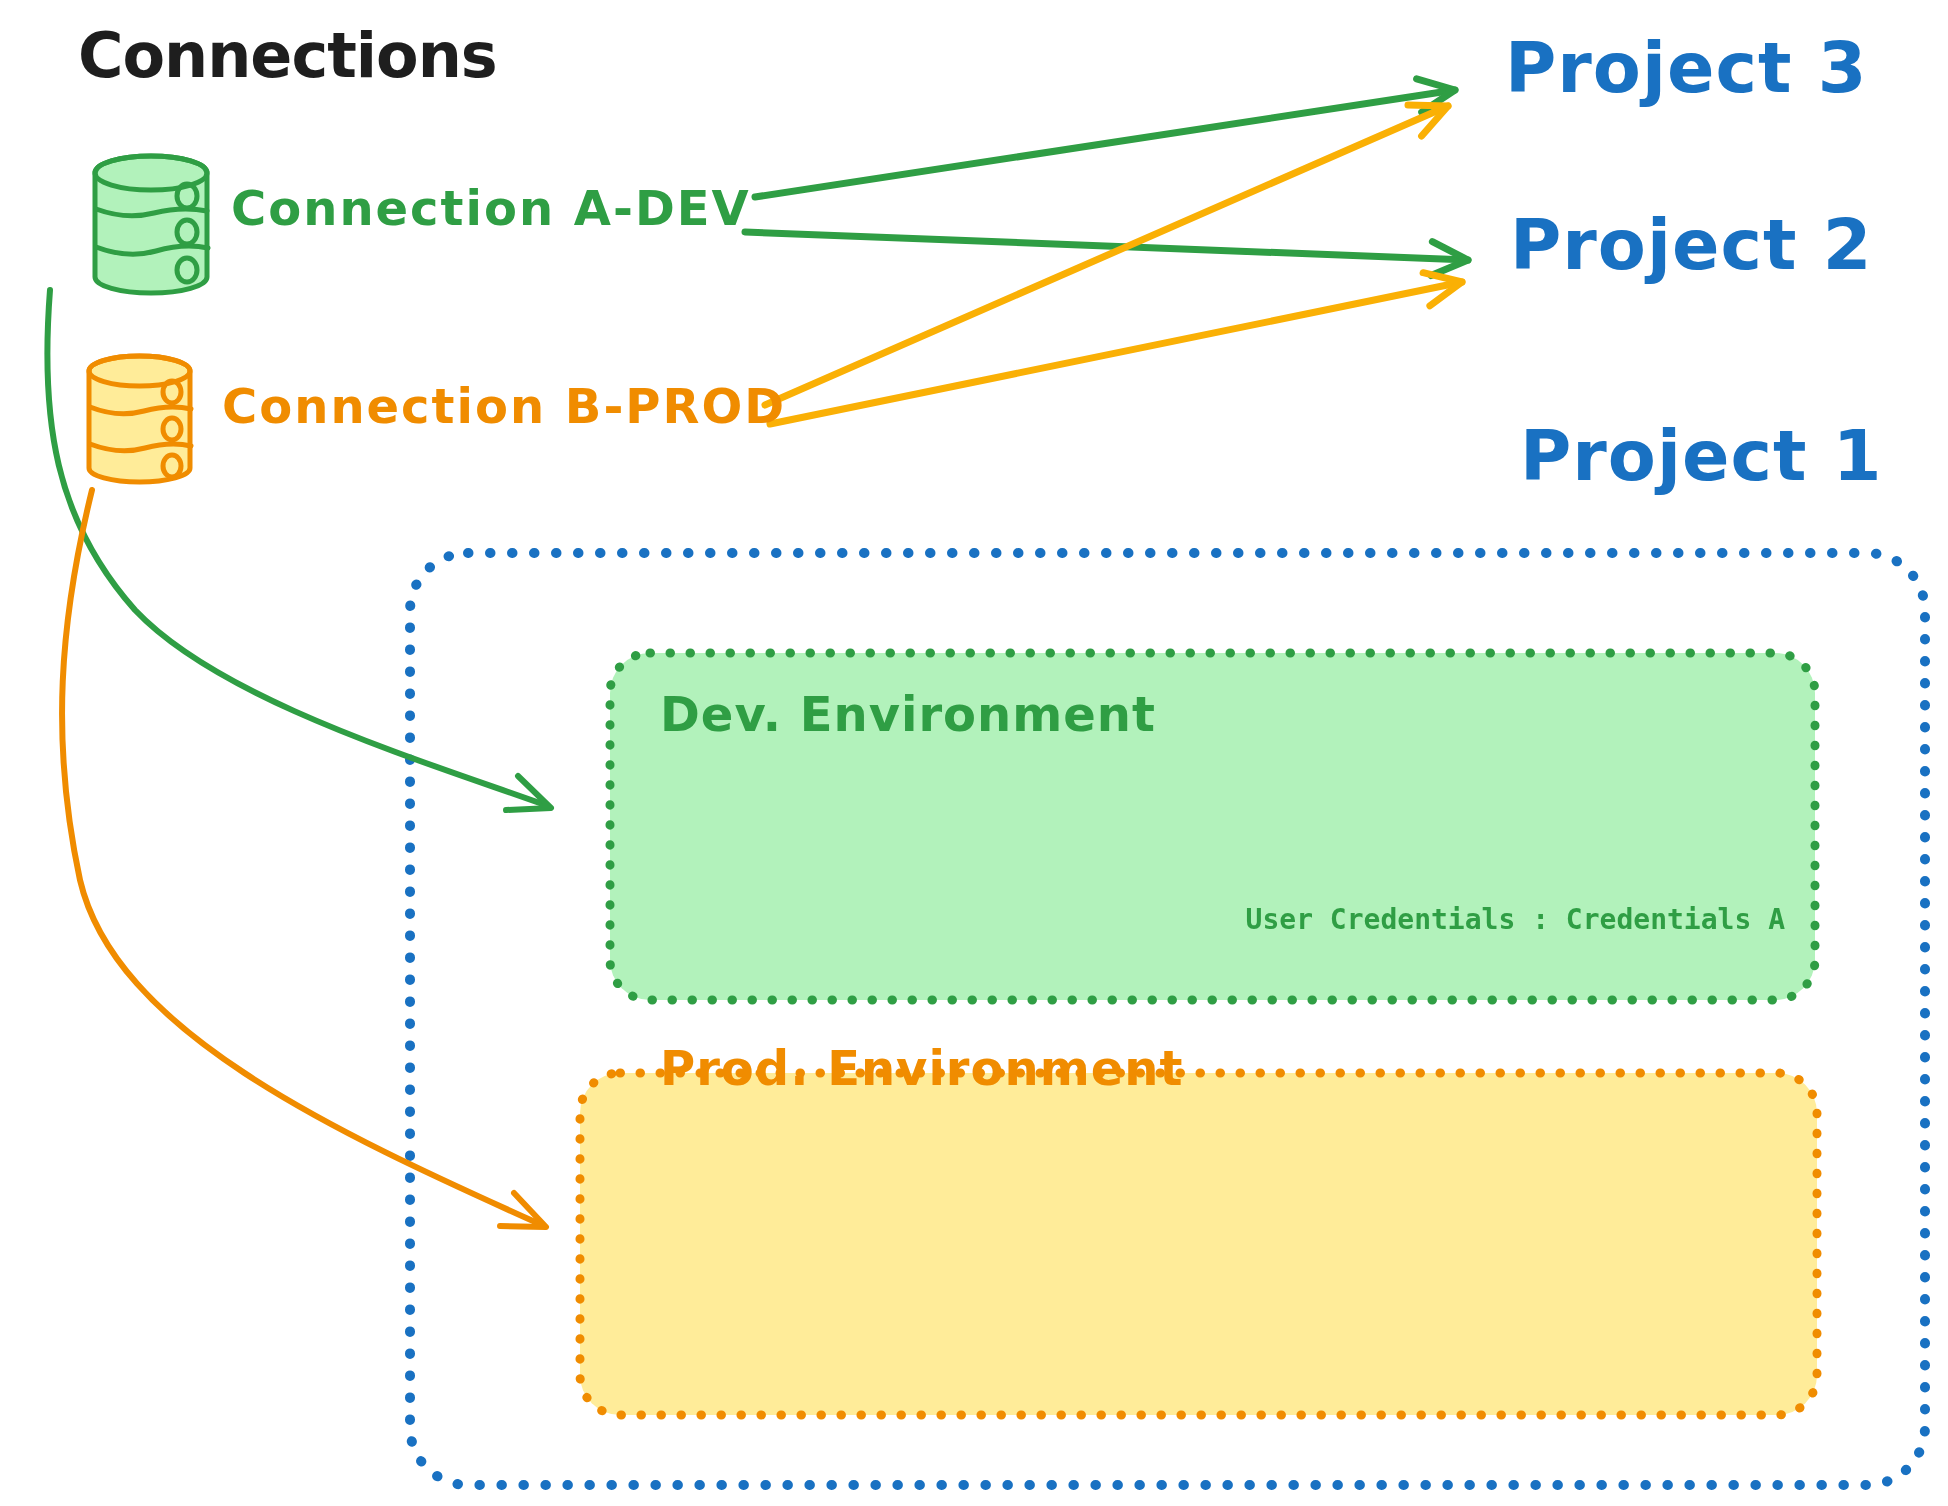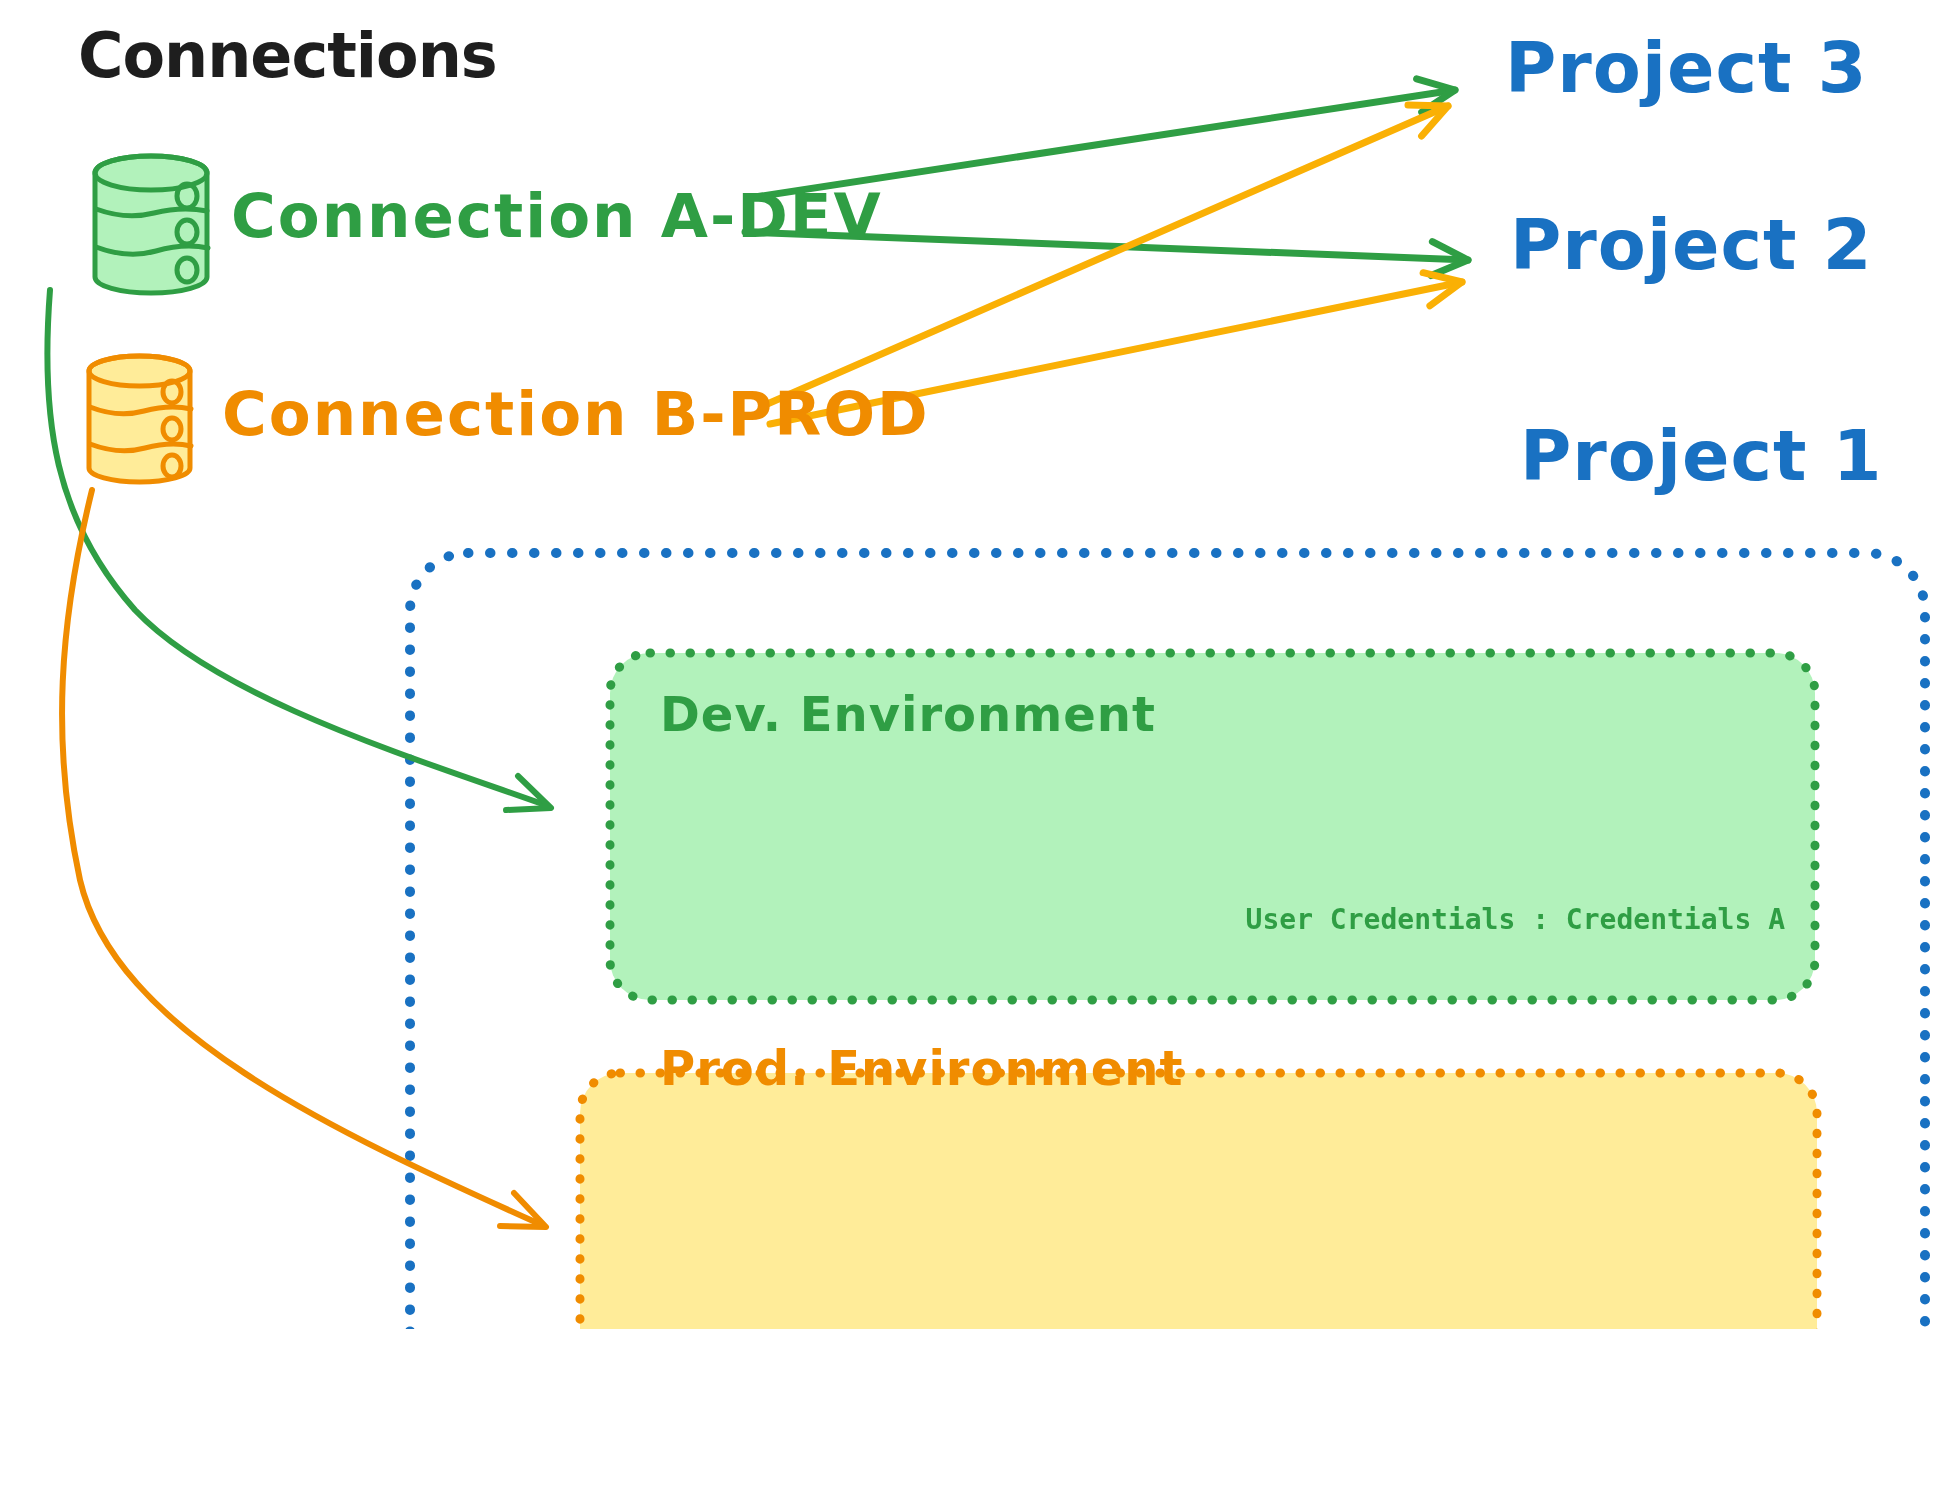--- a/index.html
+++ b/index.html
@@ -2,21 +2,21 @@
 <html style="--ink: #1e1e1e; --blue: #1971c2; --green: #2f9e44; --greenFill: #b2f2bb; --orange: #f08c00; --orangeFill: #ffec99; --yellowArrow: #fab005; --bg: #ffffff;"><head>
 <meta charset="utf-8">
 <style>
   :root{
     --ink:#1e1e1e; --blue:#1971c2; --green:#2f9e44; --greenFill:#b2f2bb;
     --orange:#f08c00; --orangeFill:#ffec99; --yellowArrow:#fab005; --bg:#ffffff;
   }
   *{margin:0;padding:0;box-sizing:border-box}
   html,body{background:#fff;}
   .stage{
-    position:relative; width:1948px; height:1329px; background:var(--bg);
+    position:relative; width:1948px; height:1506px; background:var(--bg);
     overflow:hidden; font-family:"DejaVu Sans", sans-serif;
   }
   svg.scene{position:absolute; inset:0; width:1948px; height:1506px;}
 
   
   .box-blue{fill:none; stroke:var(--blue); stroke-width:10;
             stroke-dasharray:0.5 21.5; stroke-linecap:round;}
   .box-green{fill:var(--greenFill); stroke:var(--green); stroke-width:9;
              stroke-dasharray:0.5 19.5; stroke-linecap:round;}
   .box-orange{fill:var(--orangeFill); stroke:var(--orange); stroke-width:9;
@@ -33,21 +33,21 @@
                 stroke-linecap:round; stroke-linejoin:round;}
   .arrow-curve-green{stroke:var(--green); stroke-width:6; fill:none;
                 stroke-linecap:round; stroke-linejoin:round;}
   .arrow-curve-orange{stroke:var(--orange); stroke-width:6; fill:none;
                 stroke-linecap:round; stroke-linejoin:round;}
 
   
   .txt{position:absolute; white-space:nowrap; line-height:1.1;}
   .title{left:78px; top:22px; font-size:62px; font-weight:600;
          letter-spacing:-1px; color:var(--ink);}
-  .lbl{font-size:61px; font-weight:600; letter-spacing:2px;}
+  .lbl{font-size:48px; font-weight:600; letter-spacing:2px;}
   .lbl-adev{left:231px; top:182px; color:var(--green);}
   .lbl-bprod{left:222px; top:380px; color:var(--orange);}
   .project{font-size:70px; font-weight:600; letter-spacing:1px; color:var(--blue);}
   .p3{left:1505px; top:30px;} .p2{left:1510px; top:207px;} .p1{left:1520px; top:418px;}
   .env-title{font-size:48px; font-weight:600; letter-spacing:1px;}
   .env-dev{left:660px; top:688px; color:var(--green);}
   .env-prod{left:660px; top:1042px; color:var(--orange);}
   .cred{font-family:"DejaVu Sans Mono", monospace; font-size:28px; font-weight:700;}
   .cred-dev{right:163px; top:905px; color:var(--green);}
   .cred-prod{right:185px; top:1320px; color:var(--orange);}

